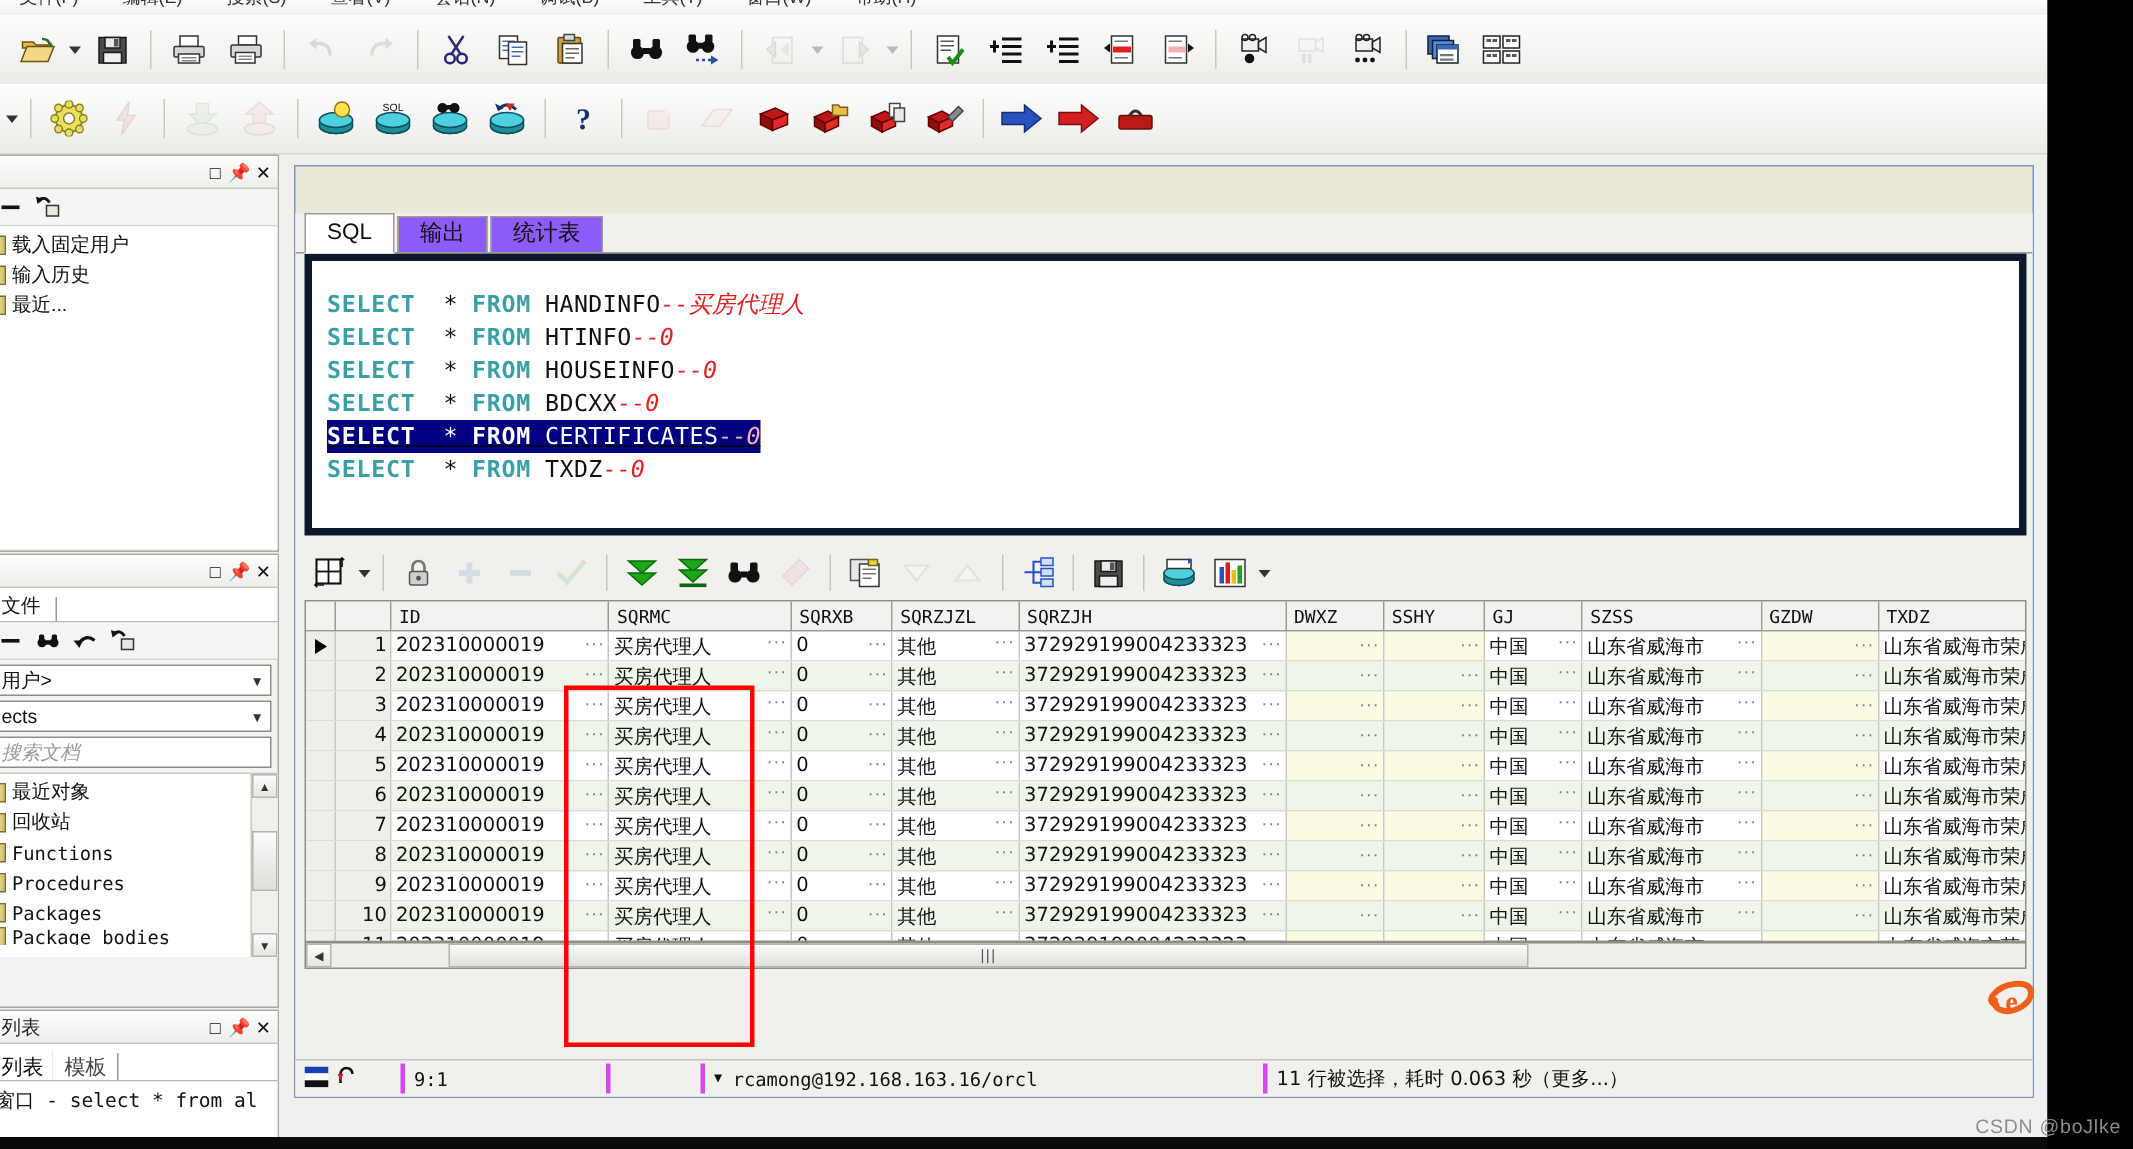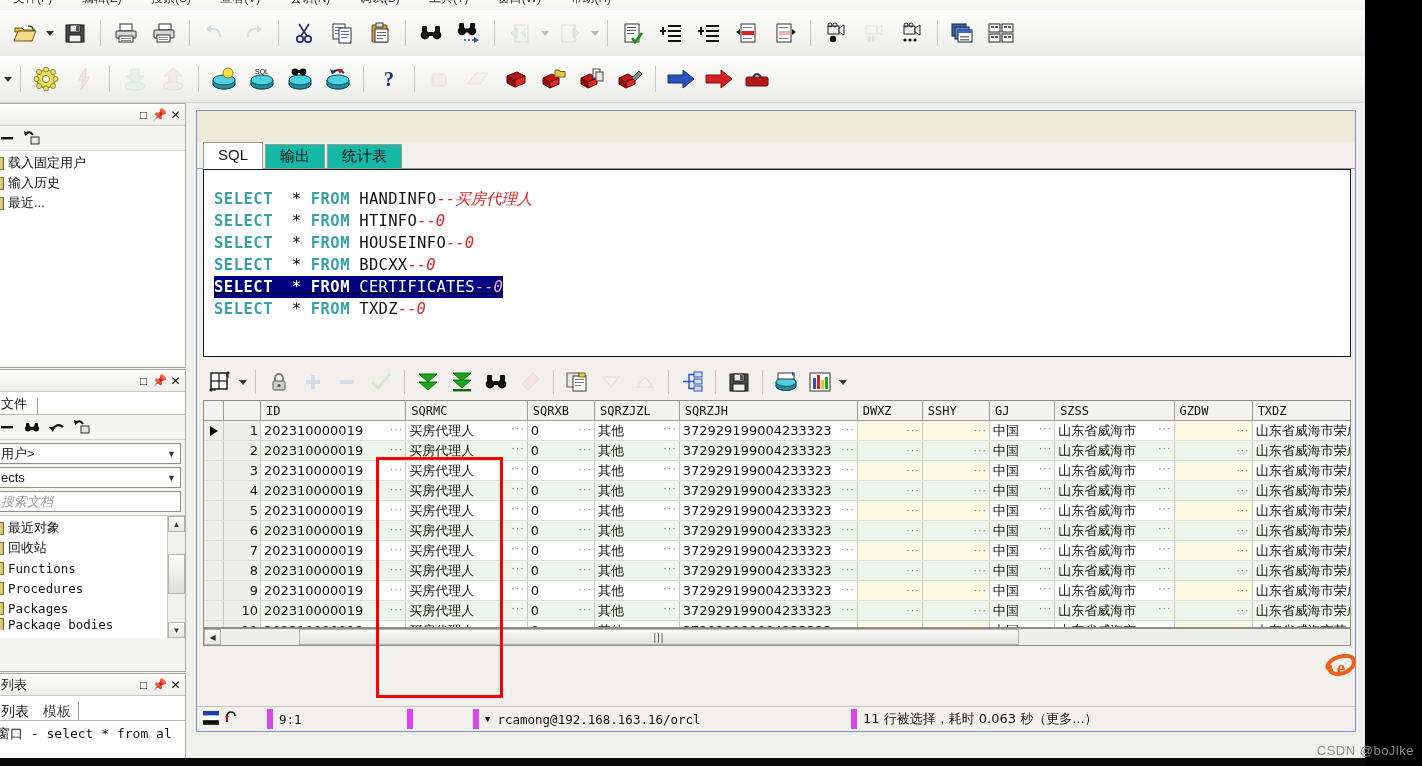--- a/index.html
+++ b/index.html
@@ -182,32 +182,32 @@
     position: absolute; left:0; right:0; top:31px; bottom:0;
     background:#f1f0ec;
   }
   .sqltabs {
     height: 26px; background:#f1f0ec;
     display:flex; align-items:flex-end; padding-left:6px;
     border-bottom: 1px solid #9a9a92;
   }
   .sqltabs .st {
     height: 23px; line-height:22px; padding:0 14px;
-    font-size:15px; color:#111; background:#14b8a6;
+    font-size:15px; color:#111; background:#8b5cf6;
     border:1px solid #9a9a92; border-bottom:none;
     margin-right: 2px;
   }
   .sqltabs .st.active {
     background:#ffffff; height:25px; line-height:24px;
     position:relative; z-index:3; border-bottom:1px solid #fff;
     margin-bottom:-1px;
   }
   .editor {
     position:absolute; left:6px; right:4px; top:27px; height: 188px;
-    background:#fff; border:1px solid #0f172a;
+    background:#fff; border:5px solid #0f172a;
     box-sizing: border-box;
     overflow:hidden;
     font-family: "DejaVu Sans Mono", "Liberation Mono", monospace;
     font-size: 15.5px;
     padding: 18px 0 0 10px;
   }
   .eline { height: 22px; white-space: pre; line-height: 22px; }
   .kw { color:#3aa0a6; font-weight:bold; letter-spacing:.5px; }
   .id { color:#111; letter-spacing:.3px;}
   .cmt { color:#e02020; font-style: italic; }
@@ -275,21 +275,21 @@
     color:#555; font-size:10px; letter-spacing:1px;}
 
   .statusbar {
     position:absolute; left:0; right:0; bottom:0; height:24px;
     background:#f1f0ec; border-top:1px solid #c4c4bc;
     display:flex; align-items:center;
     font-family:"DejaVu Sans Mono","Liberation Mono",monospace;
     font-size: 12.5px; color:#111;
   }
   .sb-cell { height:20px; display:flex;align-items:center; padding:0 6px;
-    border-right:6px solid #d946ef; white-space:nowrap; }
+    border-right:3px solid #d946ef; white-space:nowrap; }
 
   .redbox {
     position:absolute; border:3px solid #ff0000;
     pointer-events:none; z-index: 40;
   }
   .csdn {
     position:absolute; right:8px; bottom:8px;
     color:#8d8d8d; font-size:13px; letter-spacing:.5px; z-index:60;
     font-family:"Liberation Sans", sans-serif;
   }

